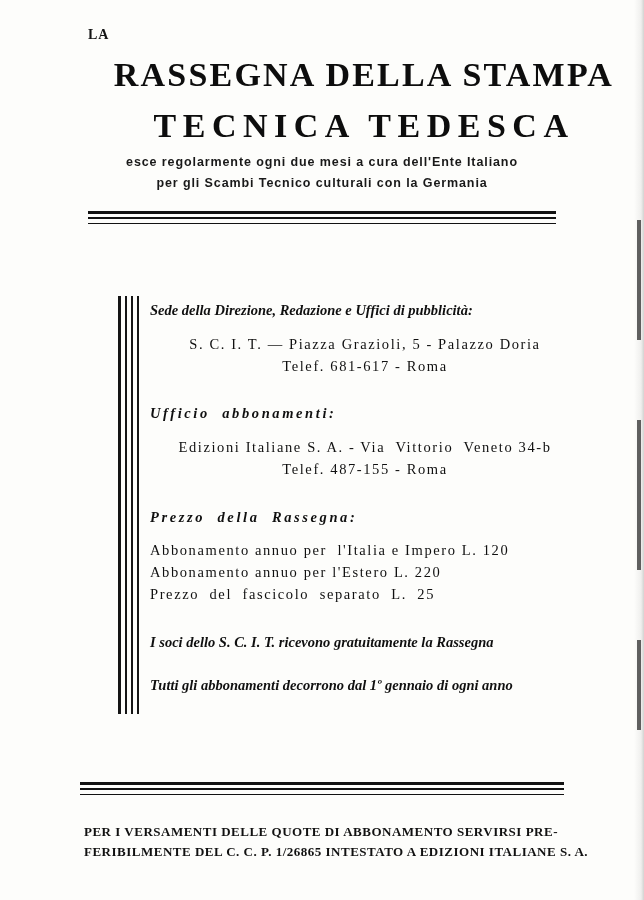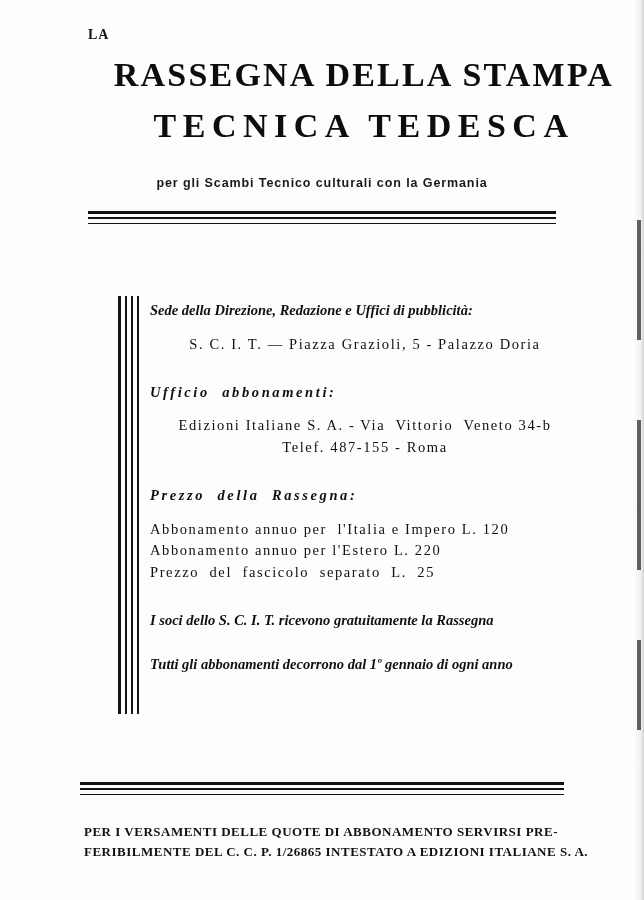--- a/index.html
+++ b/index.html
@@ -179,40 +179,42 @@
 
 <div class="page">
 
   <div class="content">
 
     <div class="label-la">LA</div>
 
     <div class="title1">RASSEGNA DELLA STAMPA</div>
     <div class="title2">TECNICA TEDESCA</div>
 
+    <div class="subtitle sub1">esce regolarmente ogni due mesi a cura dell'Ente Italiano</div>
     <div class="subtitle sub2">per gli Scambi Tecnico culturali con la Germania</div>
 
     <div class="rule-group-top">
       <div class="rule thick"></div>
       <div class="rule thin gap-a"></div>
       <div class="rule thin gap-b"></div>
     </div>
 
     <div class="vbars">
       <div class="vbar b1"></div>
       <div class="vbar"></div>
       <div class="vbar"></div>
       <div class="vbar"></div>
     </div>
 
     <div class="info">
 
       <div class="line left ital-bold">Sede della Direzione, Redazione e Uffici di pubblicità:</div>
       <div class="sp-1"></div>
       <div class="line center spaced-plain">S. C. I. T. — Piazza Grazioli, 5 - Palazzo Doria</div>
+      <div class="line center spaced-plain">Telef. 681-617 - Roma</div>
 
       <div class="sp-3"></div>
 
       <div class="line left spaced">Ufficio  abbonamenti:</div>
       <div class="sp-1"></div>
       <div class="line center spaced-plain">Edizioni Italiane S. A. - Via  Vittorio  Veneto 34-b</div>
       <div class="line center spaced-plain">Telef. 487-155 - Roma</div>
 
       <div class="sp-3"></div>
 

